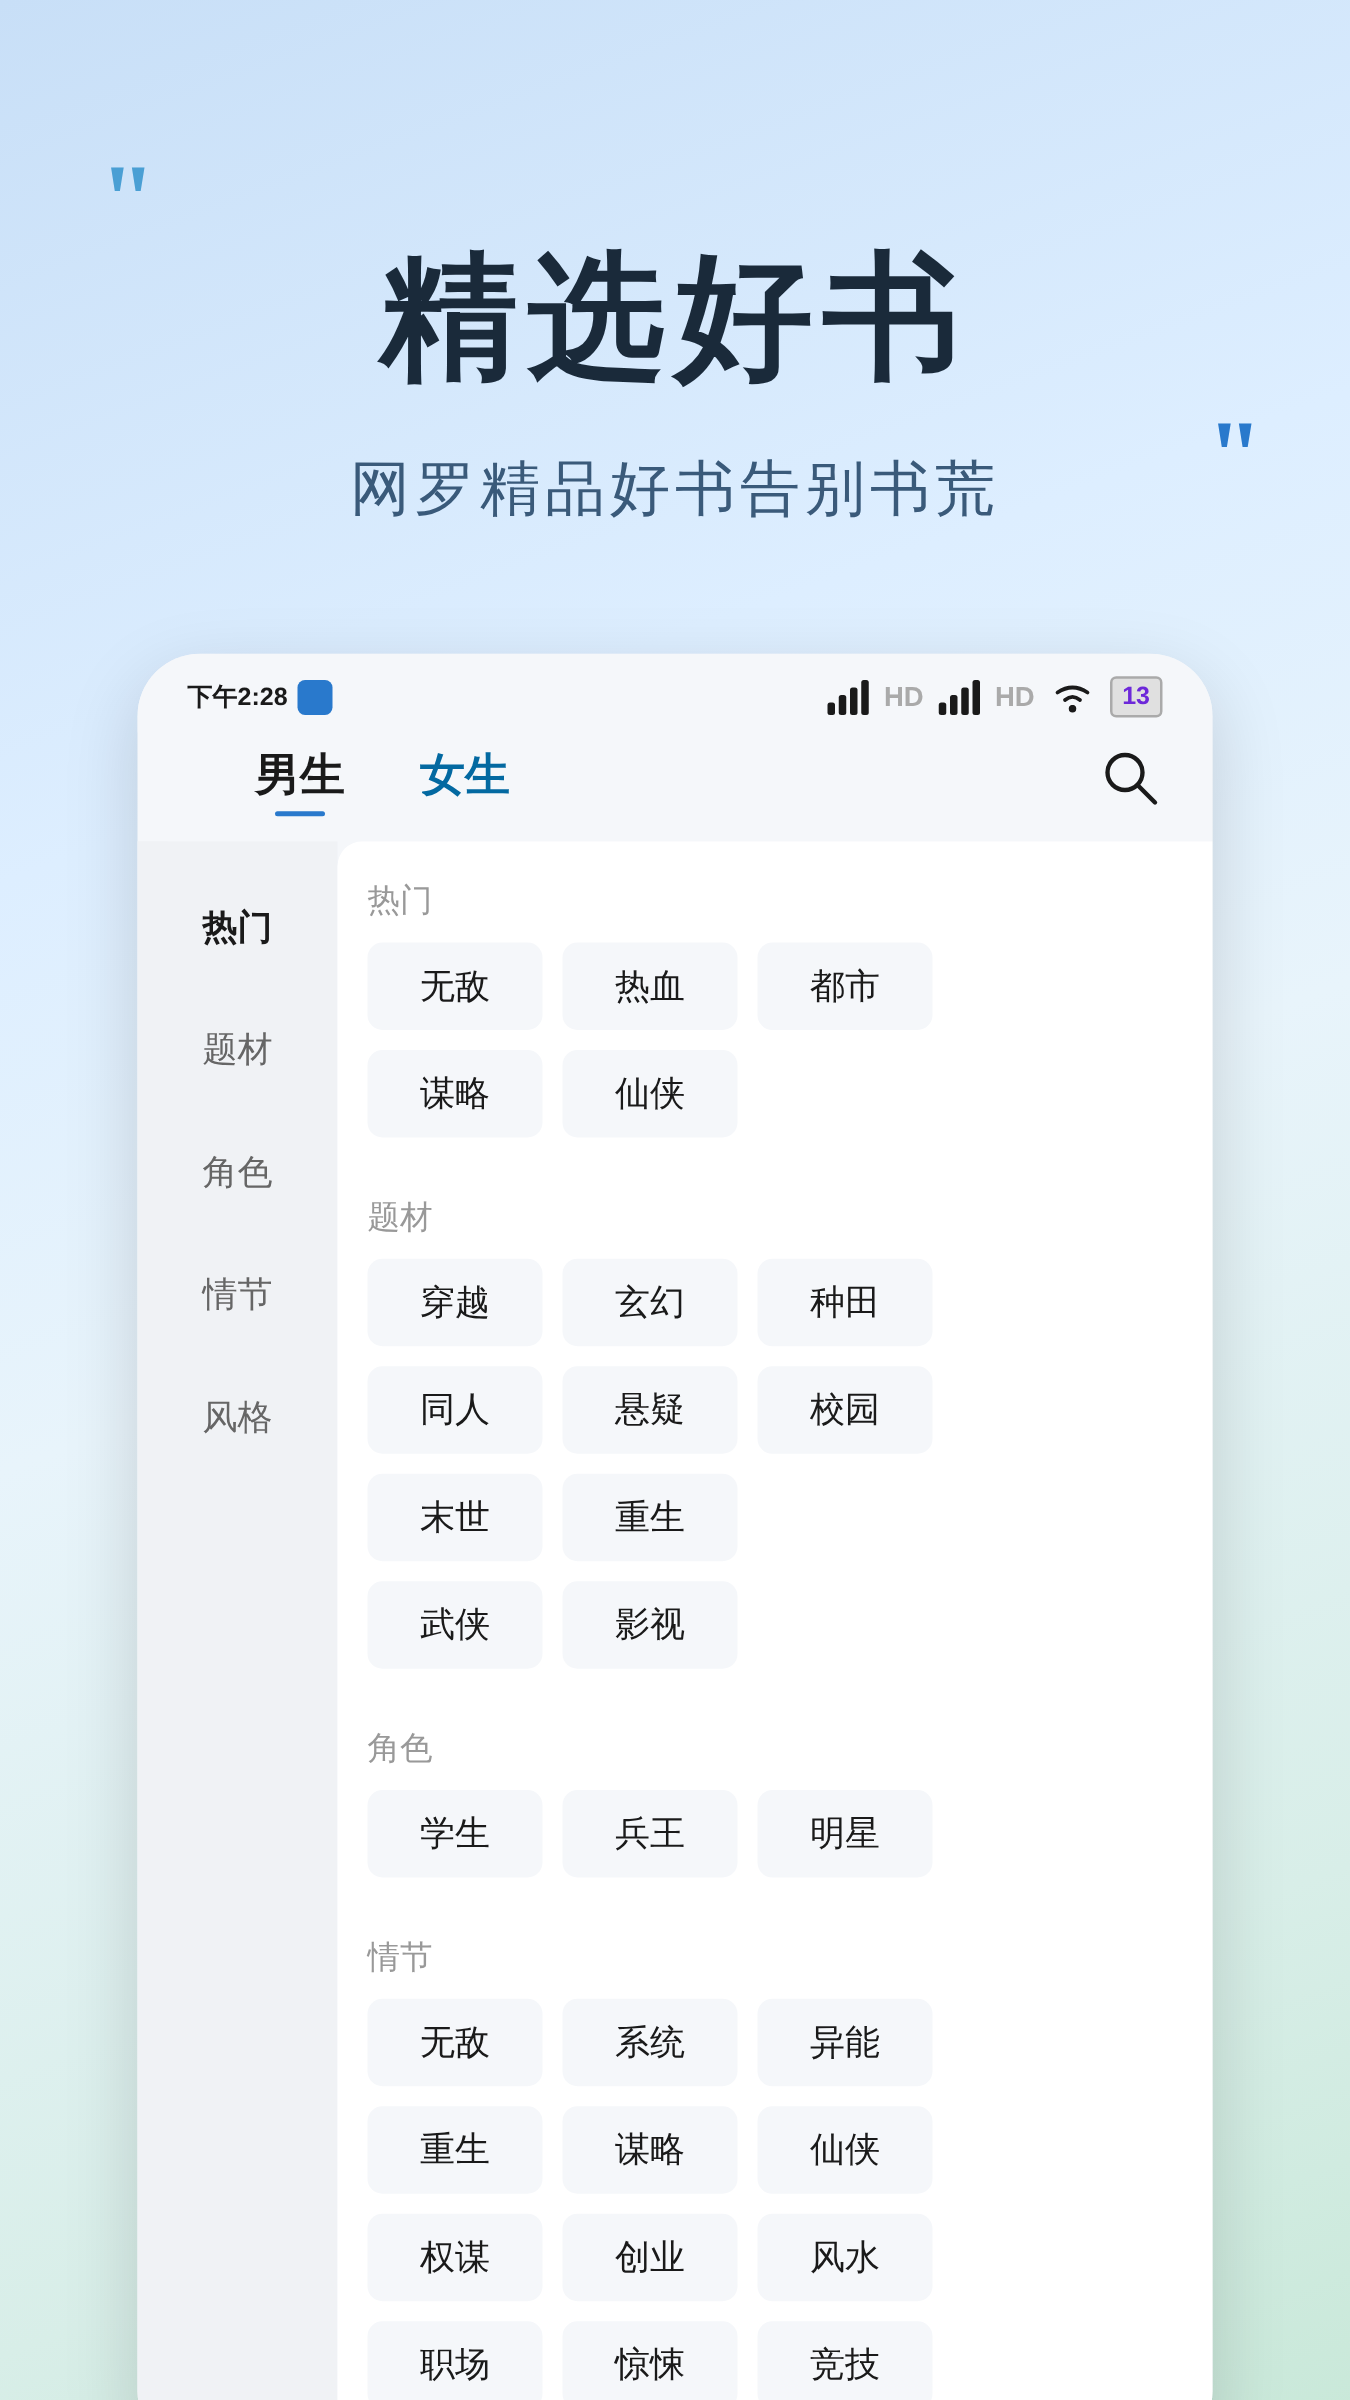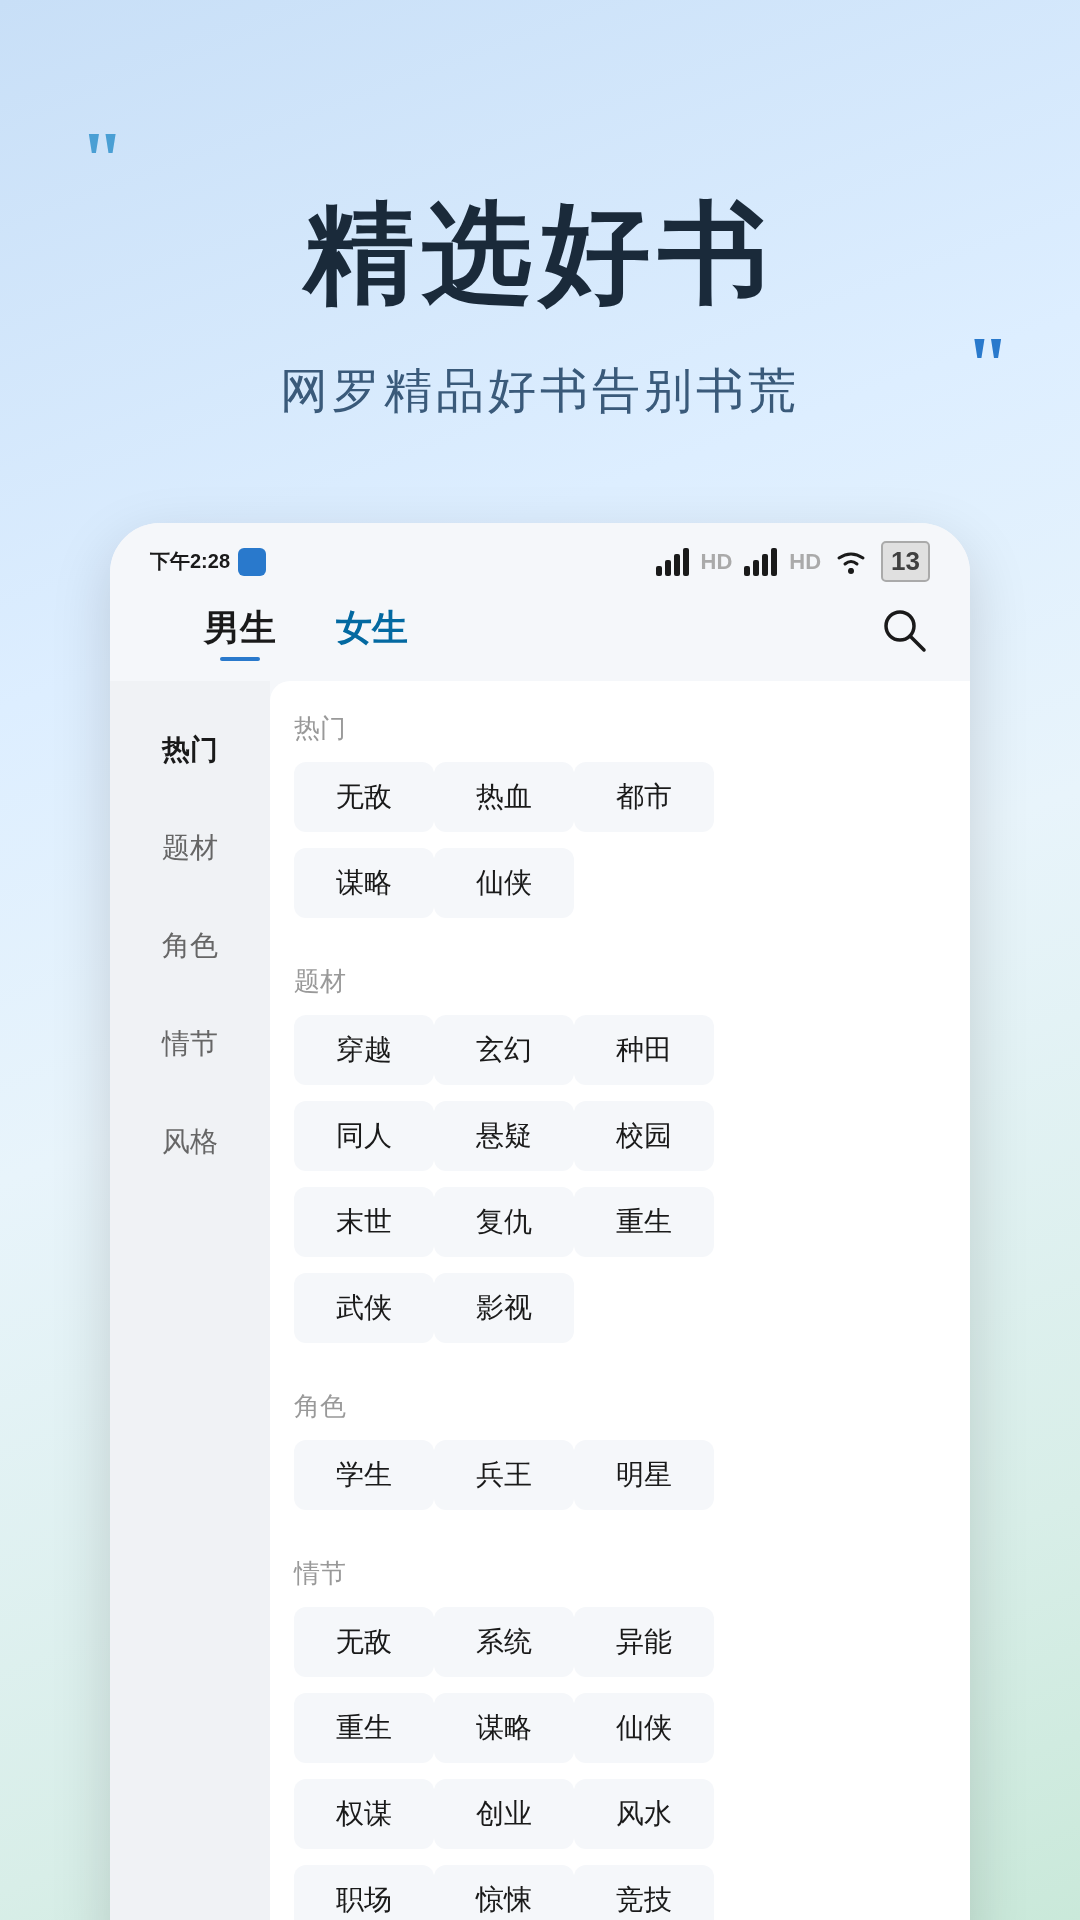--- a/index.html
+++ b/index.html
@@ -190,20 +190,21 @@
 
     .section-label {
       font-size: 26px;
       color: #999;
       margin: 10px 0 16px 0;
     }
 
     .tags-row {
       display: flex;
       flex-wrap: wrap;
+      gap: 16px;
       margin-bottom: 16px;
     }
 
     .tag-item {
       background: #f5f7fa;
       border-radius: 12px;
       padding: 16px 32px;
       font-size: 28px;
       color: #1a1a1a;
       font-weight: 500;
@@ -251,21 +252,21 @@
       <span style="font-size:22px;font-weight:700;color:#aaa">HD</span>
 
       <svg width="36" height="28" viewBox="0 0 36 28">
         <path d="M18 22 L18 22" stroke="#1a1a1a" stroke-width="4" stroke-linecap="round"></path>
         <path d="M12 16 Q18 11 24 16" stroke="#1a1a1a" stroke-width="3" fill="none" stroke-linecap="round"></path>
         <path d="M6 10 Q18 2 30 10" stroke="#1a1a1a" stroke-width="3" fill="none" stroke-linecap="round"></path>
         <circle cx="18" cy="23" r="3" fill="#1a1a1a"></circle>
       </svg>
 
       <div class="battery-icon">
-        <span style="color:#404040;font-size:26px;font-weight:700">13</span>
+        <span style="color:#6d28d9;font-size:20px;font-weight:700">13</span>
       </div>
     </div>
   </div>
 
   <div class="nav-tabs">
     <div class="tab-item active">男生</div>
     <div class="tab-item inactive">女生</div>
     <div class="search-icon-btn">
       <svg width="52" height="52" viewBox="0 0 52 52">
         <circle cx="22" cy="22" r="14" stroke="#1a1a1a" stroke-width="3.5" fill="none"></circle>
@@ -305,21 +306,20 @@
         <div class="tag-item">玄幻</div>
         <div class="tag-item">种田</div>
       </div>
       <div class="tags-row">
         <div class="tag-item">同人</div>
         <div class="tag-item">悬疑</div>
         <div class="tag-item">校园</div>
       </div>
       <div class="tags-row">
         <div class="tag-item">末世</div>
-        <div class="tag-item">复仇</div>
         <div class="tag-item">重生</div>
       </div>
       <div class="tags-row">
         <div class="tag-item">武侠</div>
         <div class="tag-item">影视</div>
       </div>
 
       <div class="section-divider"></div>
 
       <div class="section-label">角色</div>

